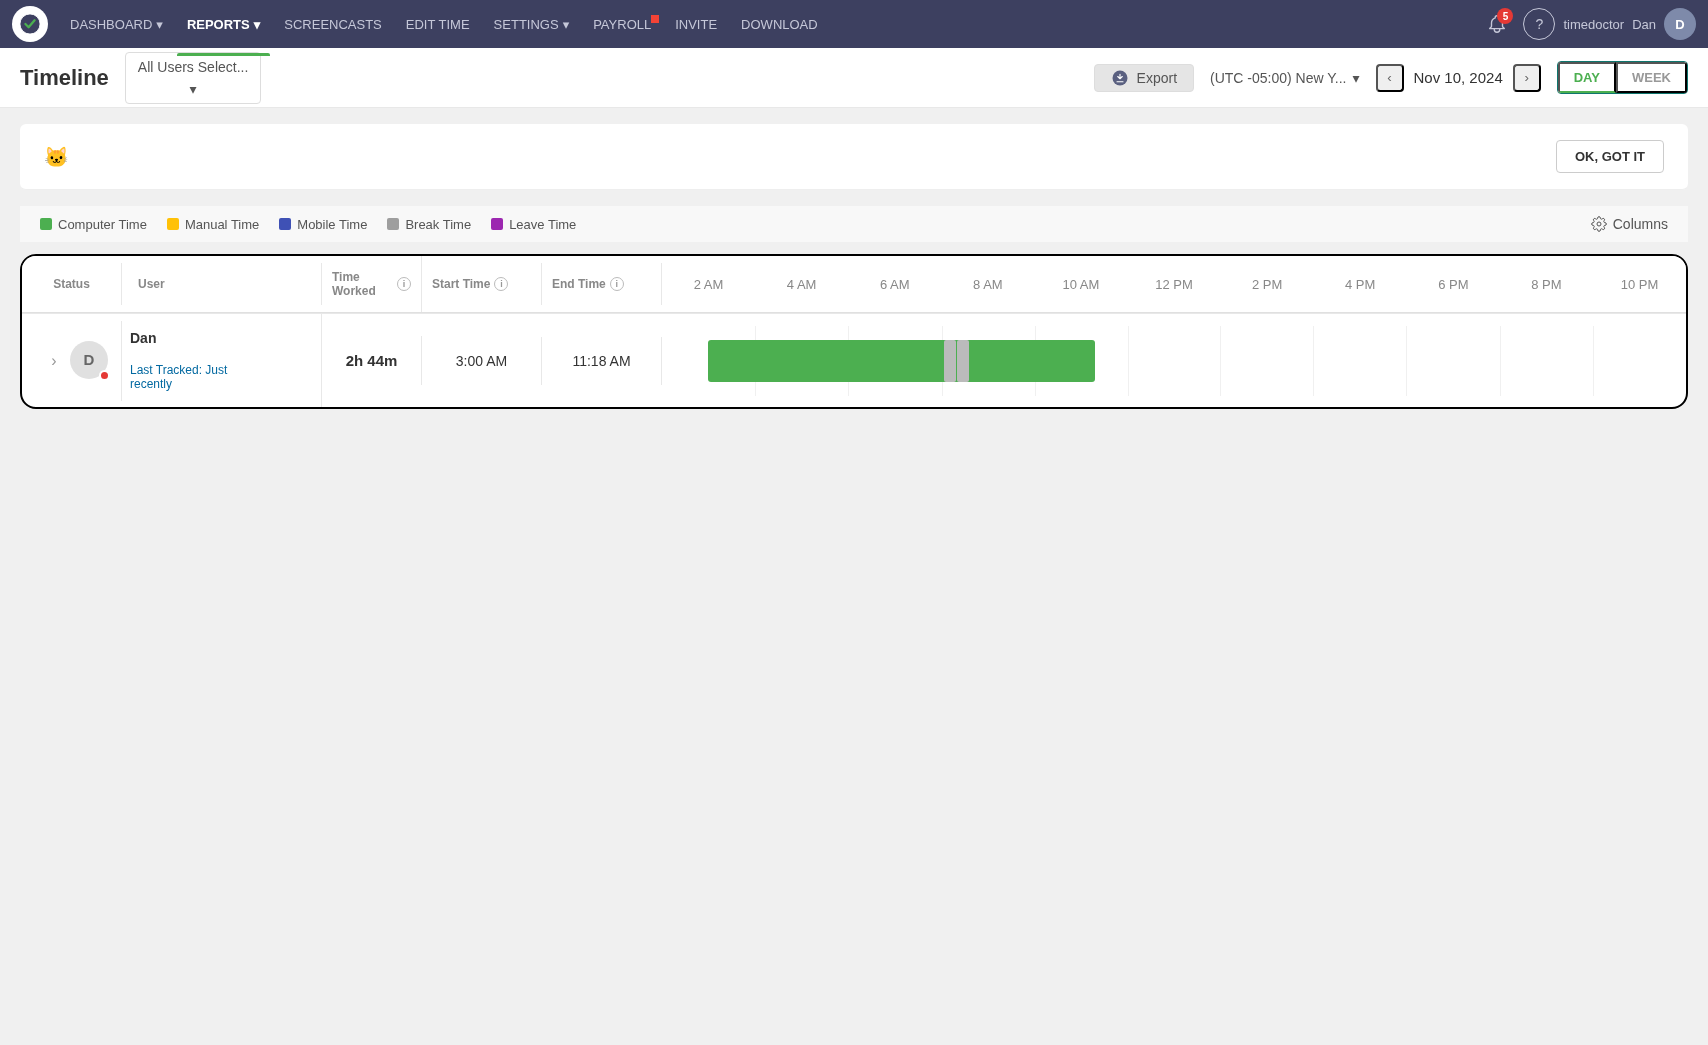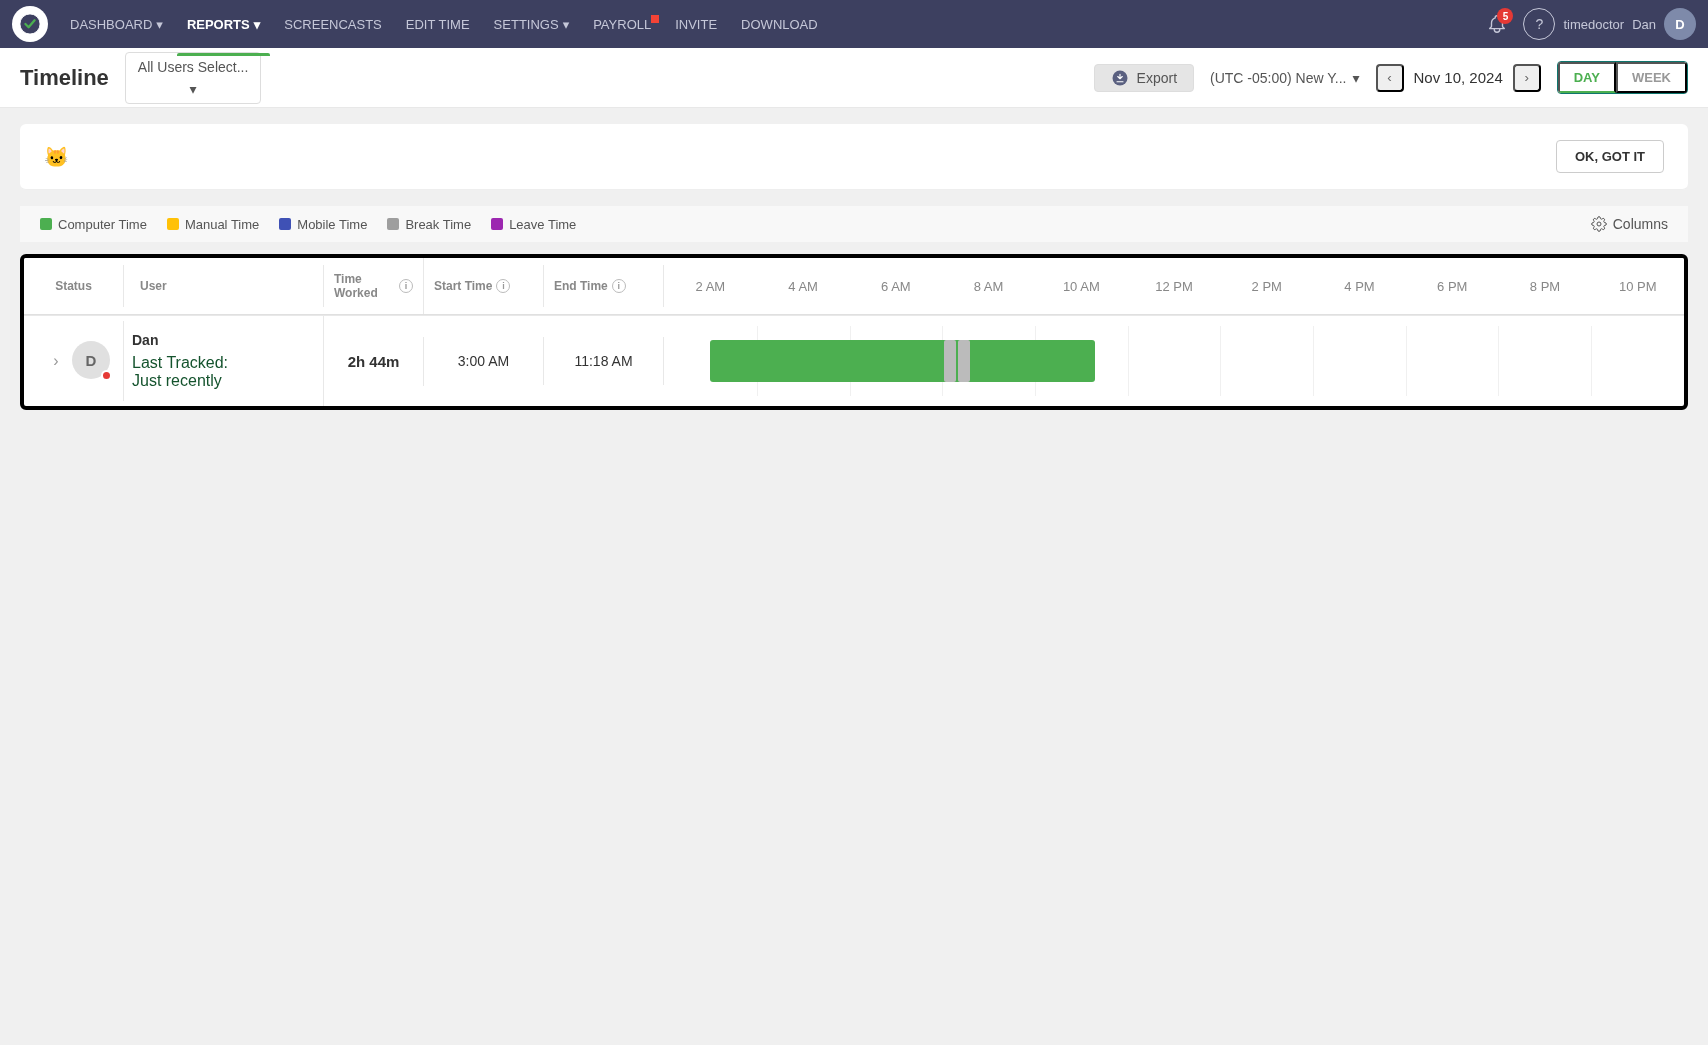--- a/index.html
+++ b/index.html
@@ -212,22 +212,22 @@
       cursor: pointer;
       font-size: 14px;
       color: #555;
       font-weight: 500;
     }
 
     
     .table-wrapper {
       margin: 12px 20px;
       background: #fff;
-      border-radius: 6px;
-      border: 4px solid #000000;
+      border-radius: 16px;
+      border: 2px solid #000000;
       overflow: hidden;
     }
     .table-header {
       display: flex;
       align-items: center;
       background: #fff;
       border-bottom: 1px solid #e0e0e0;
       font-size: 12px;
       color: #888;
       font-weight: 600;
@@ -332,23 +332,23 @@
       width: 130px;
       flex-shrink: 0;
       padding: 0 8px 0 0;
     }
     .row-user-name {
       font-size: 14px;
       font-weight: 600;
       color: #333;
     }
     .row-user-sub {
-      font-size: 16px;
-      color: #14532d;
-      margin-top: 6px;
+      font-size: 12px;
+      color: #0369a1;
+      margin-top: 17px;
     }
     .row-status-col {
       width: 100px;
       border-right: 1px solid #e8e8e8;
       flex-shrink: 0;
       display: flex; align-items: center;
       height: 100%;
       padding: 20px 16px;
     }
     .row-user-col {

